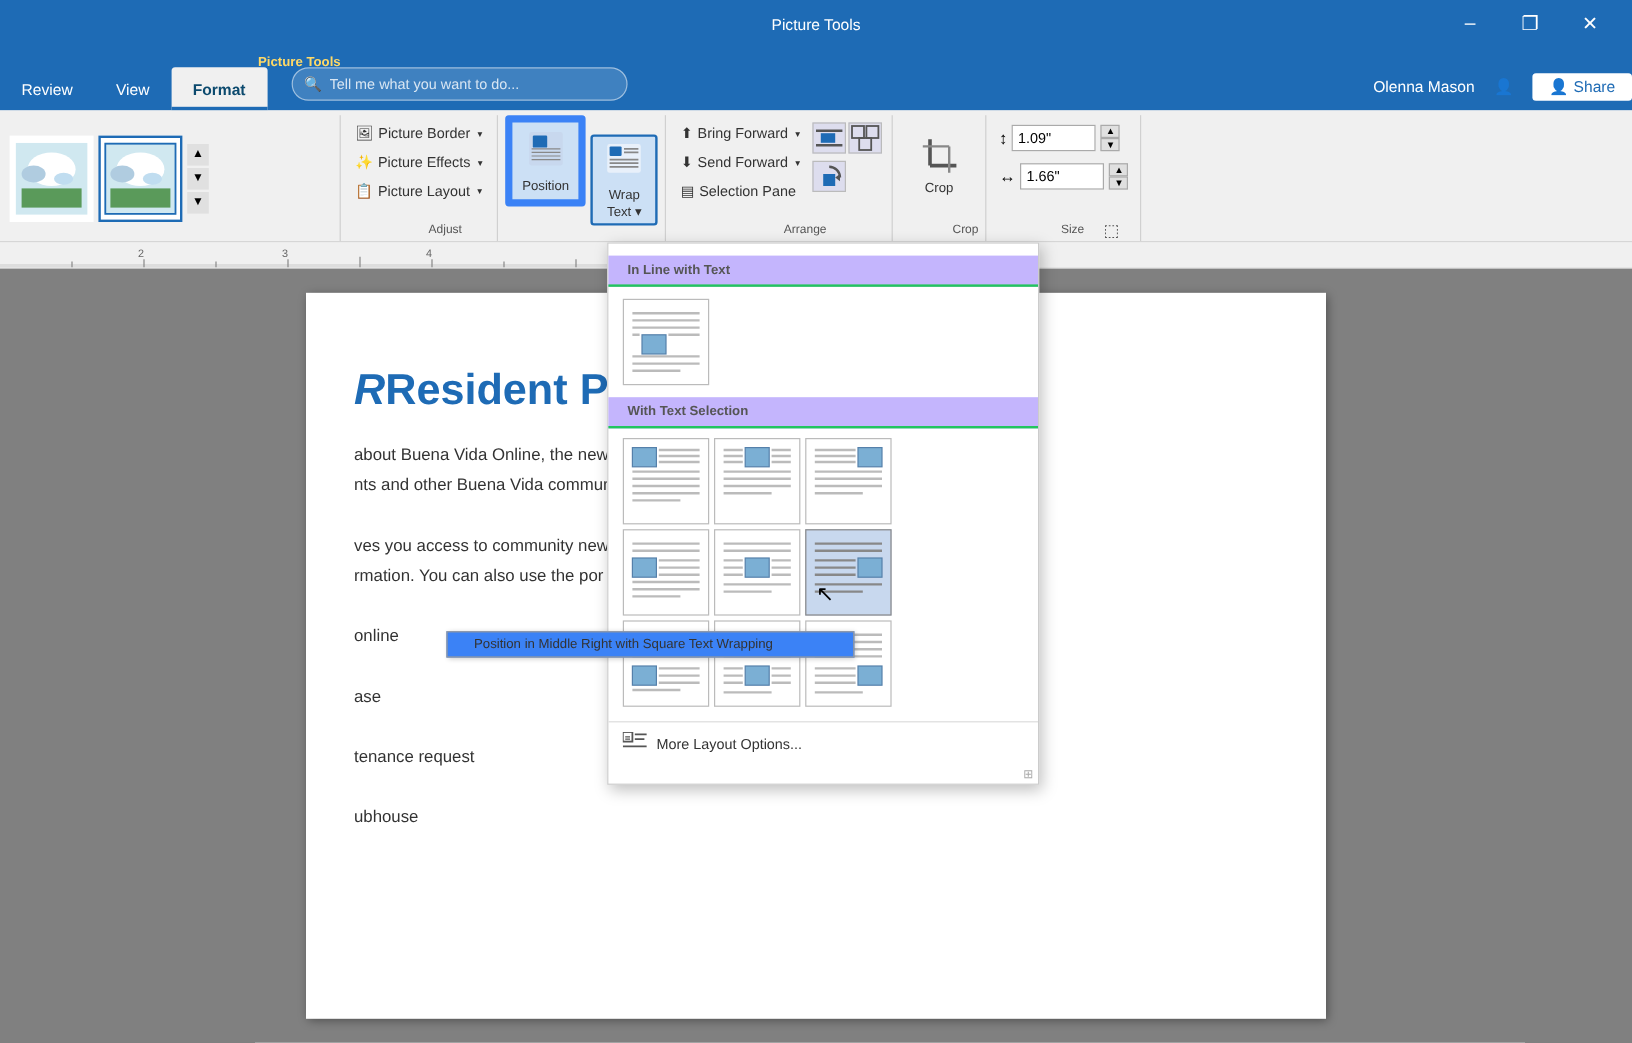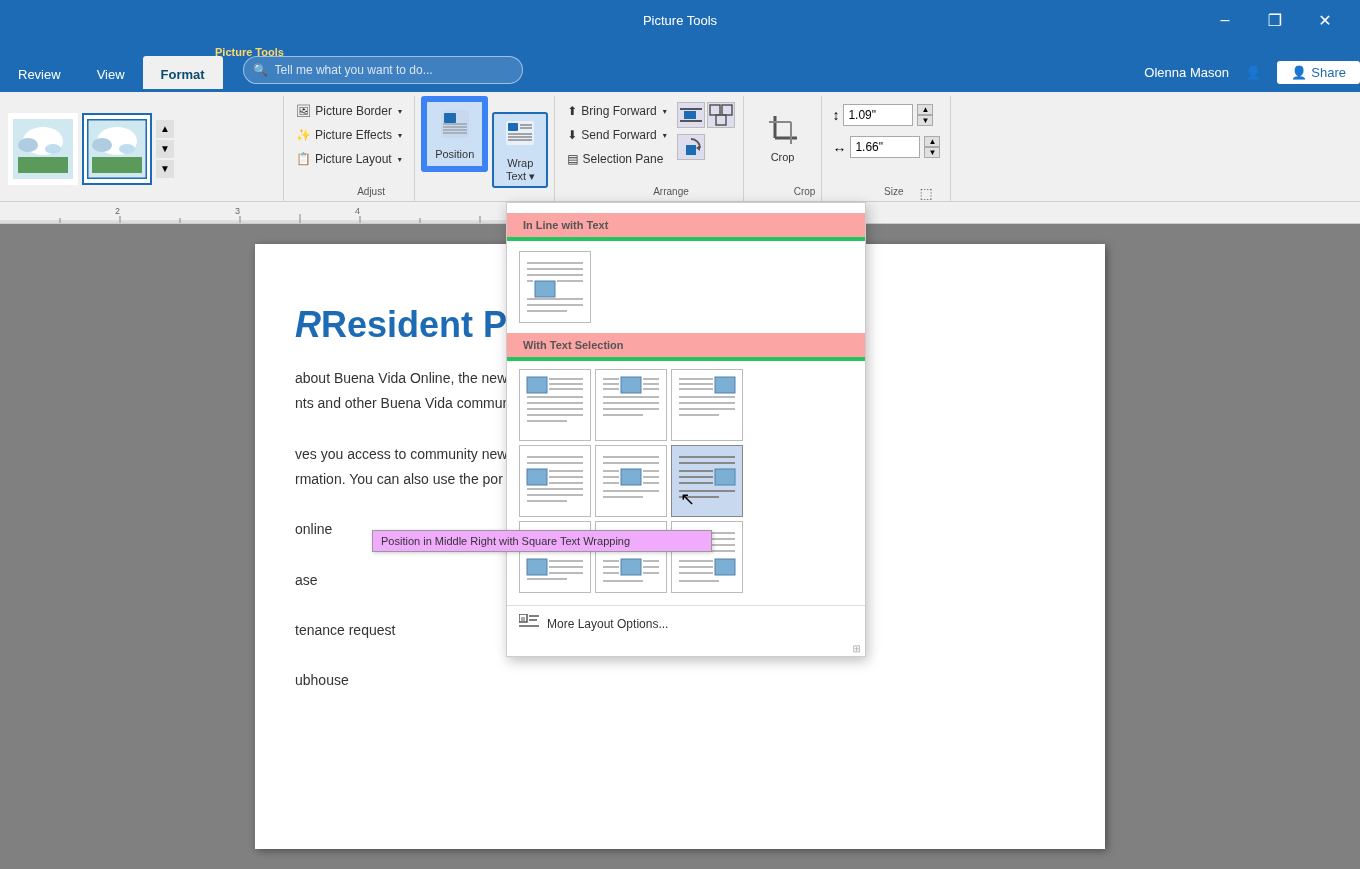--- a/index.html
+++ b/index.html
@@ -316,45 +316,45 @@
       box-shadow: 2px 4px 12px rgba(0,0,0,0.25);
       z-index: 100;
       padding: 10px 0 0 0;
     }
 
     .dropdown-section-header {
       font-size: 11px;
       font-weight: 600;
       color: #555;
       padding: 6px 16px 6px 16px;
-      background: #fca5a5;
-      border-bottom: 4px solid #22c55e;
+      background: #c4b5fd;
+      border-bottom: 2px solid #22c55e;
     }
 
     .layout-item {
       width: 72px; height: 72px;
       border: 1px solid #bbb;
       cursor: pointer;
       display: flex; align-items: center; justify-content: center;
       background: white;
       position: relative;
     }
     .layout-item.selected { background: #c8d8ee; border-color: #888; }
 
     .layout-item svg {
       width: 64px; height: 64px;
     }
 
     .tooltip-box {
       position: absolute;
       bottom: -34px;
       left: 0;
-      background: #f0abfc;
+      background: #3b82f6;
       border: 1px solid #999;
-      padding: 4px 8px;
+      padding: 4px 22px;
       font-size: 11px;
       color: #333;
       white-space: nowrap;
       z-index: 200;
       box-shadow: 1px 1px 4px rgba(0,0,0,0.2);
     }
 
     .more-options-row {
       padding: 8px 12px;
       border-top: 1px solid #ddd;
@@ -605,21 +605,21 @@
         <div class="size-input-row">
           <span style="font-size:14px;">↔</span>
           <input class="size-input" type="text" value="1.66&quot;" style="">
           <div class="size-spinner">
             <button class="spin-btn">▲</button>
             <button class="spin-btn">▼</button>
           </div>
         </div>
       </div>
     </div>
-    <div style="display:flex;align-items:center;gap:16px;">
+    <div style="display:flex;align-items:flex-start;gap:16px;">
       <span class="ribbon-group-label">Size</span>
       <span style="font-size:14px;color:#555;cursor:pointer;">⬚</span>
     </div>
   </div>
 </div>
 
 <div class="ruler-area">
   <svg class="ruler-marks" width="1360" height="22">
     <rect width="1360" height="22" fill="#f0f0f0"></rect>
     <rect x="0" y="18" width="510" height="4" fill="#ddd"></rect>

